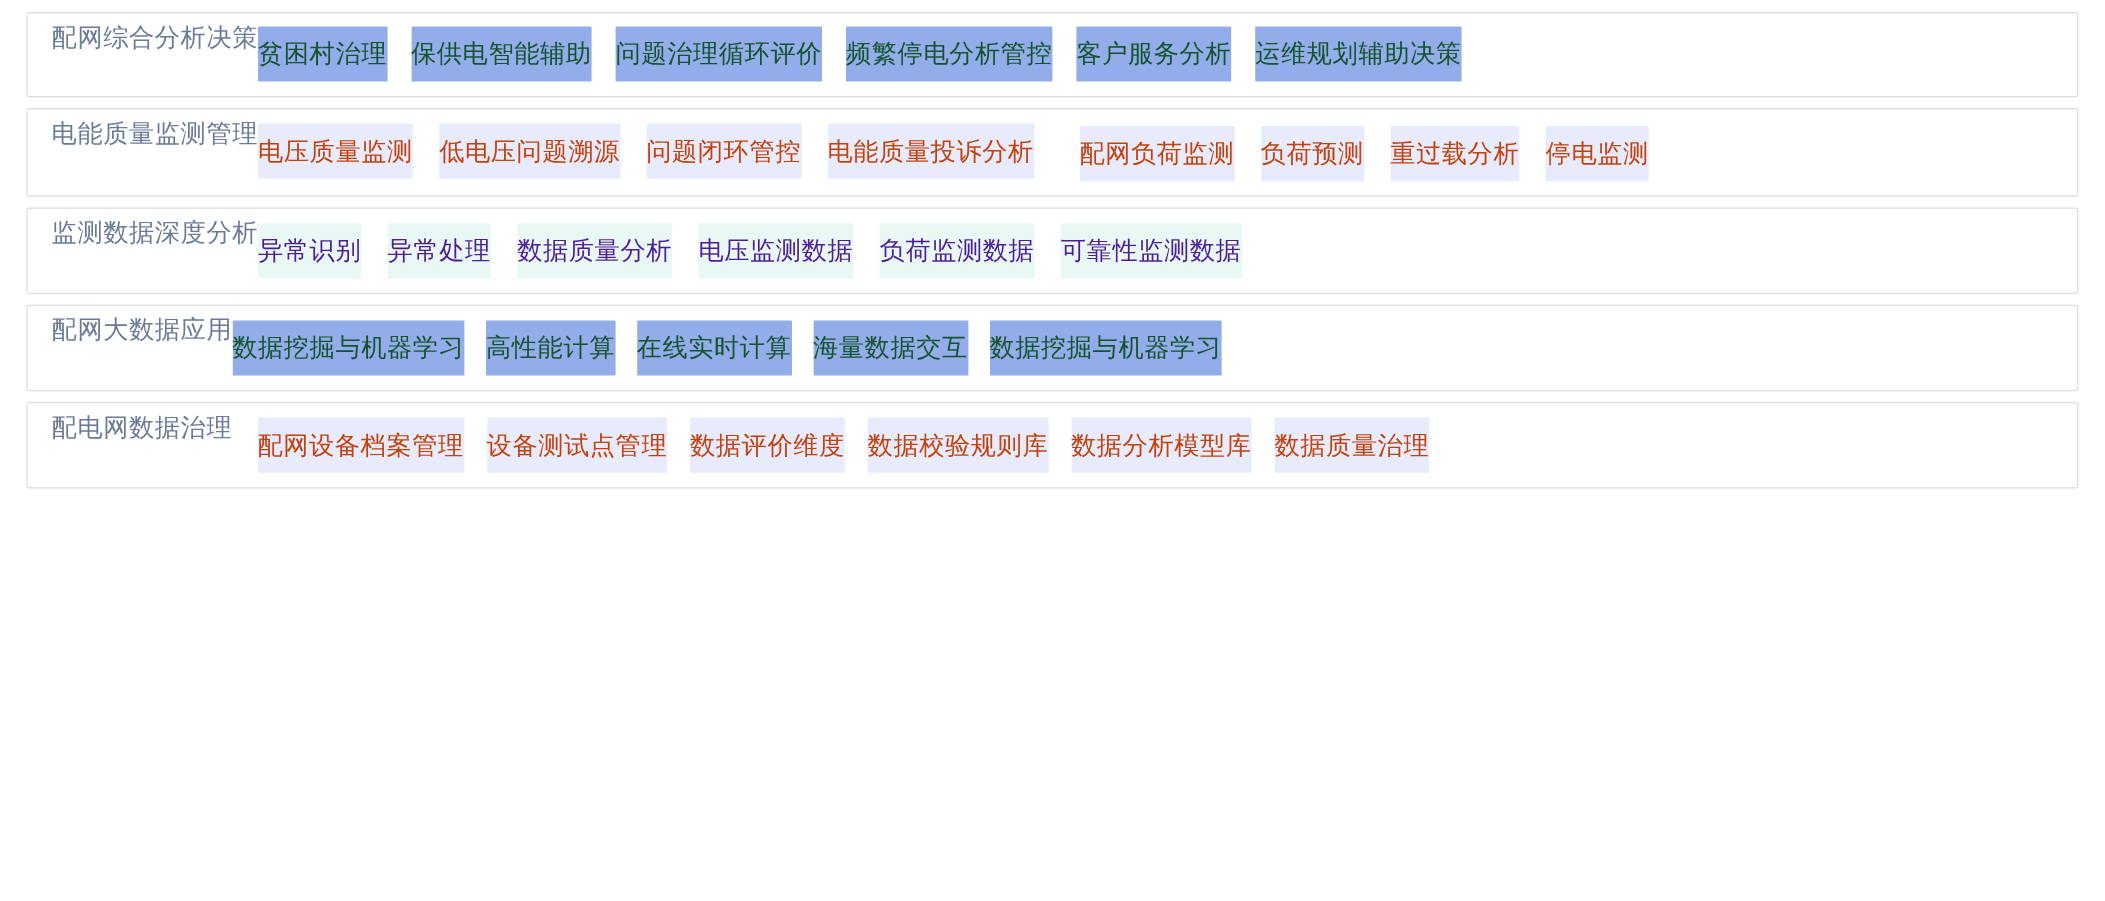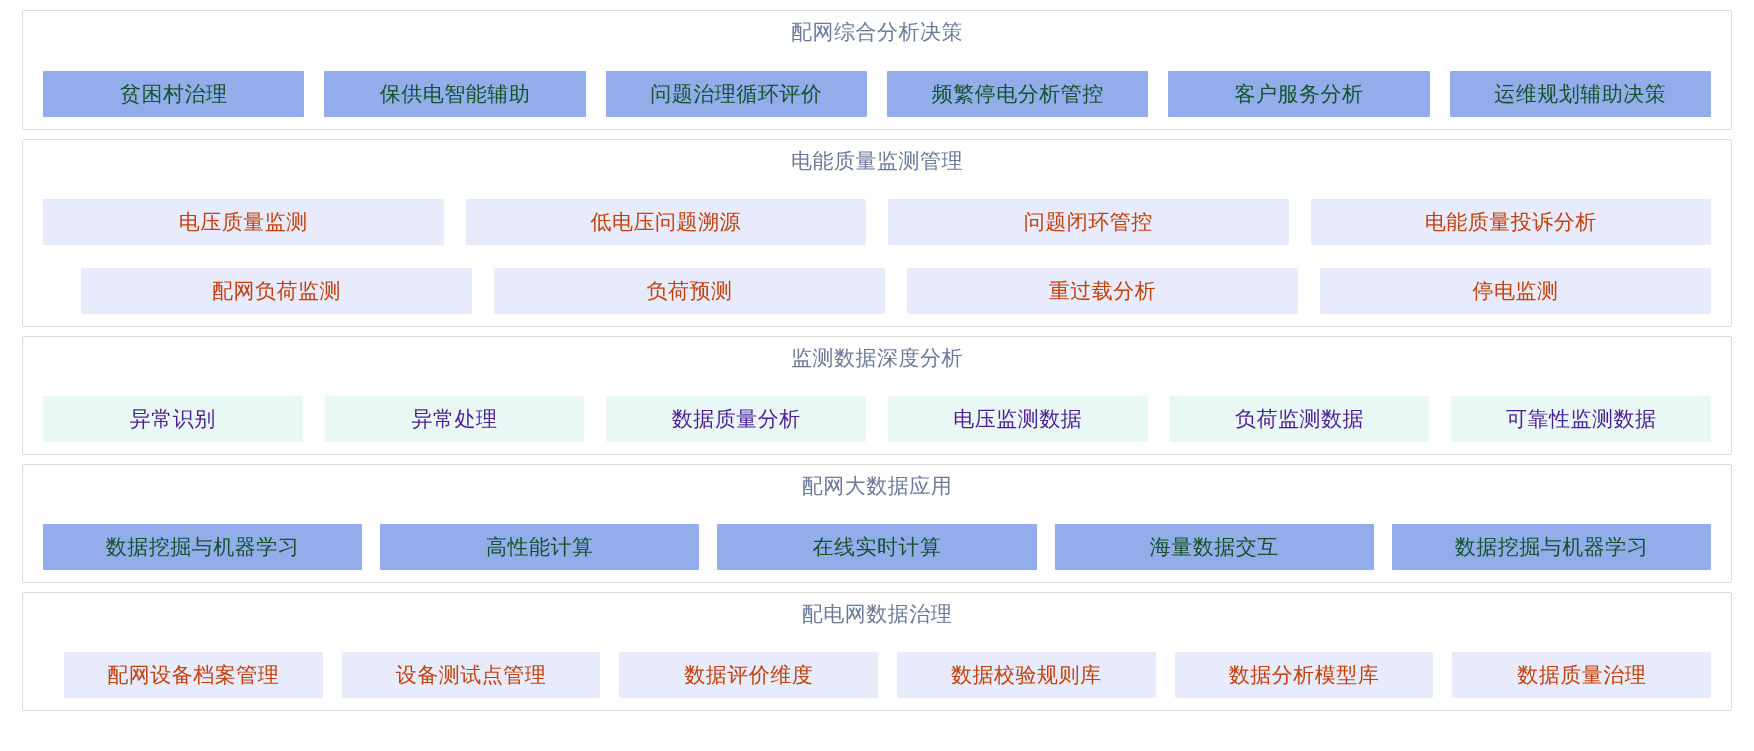--- a/index.html
+++ b/index.html
@@ -24,22 +24,21 @@
     gap: 9px;
   }
 
   .panel {
     border: 1px solid #dcdcdc;
     border-radius: 2px;
     background: #ffffff;
     box-sizing: border-box;
     padding: 6px 20px 12px 20px;
     display: flex;
-    flex-direction: column;
-    gap: 15px;
+    flex-direction: row;
   }
 
   .panel-title {
     text-align: center;
     color: #6b7a99;
     font-size: 21px;
     line-height: 30px;
     letter-spacing: 0.5px;
     padding-bottom: 4px;
     white-space: nowrap;

